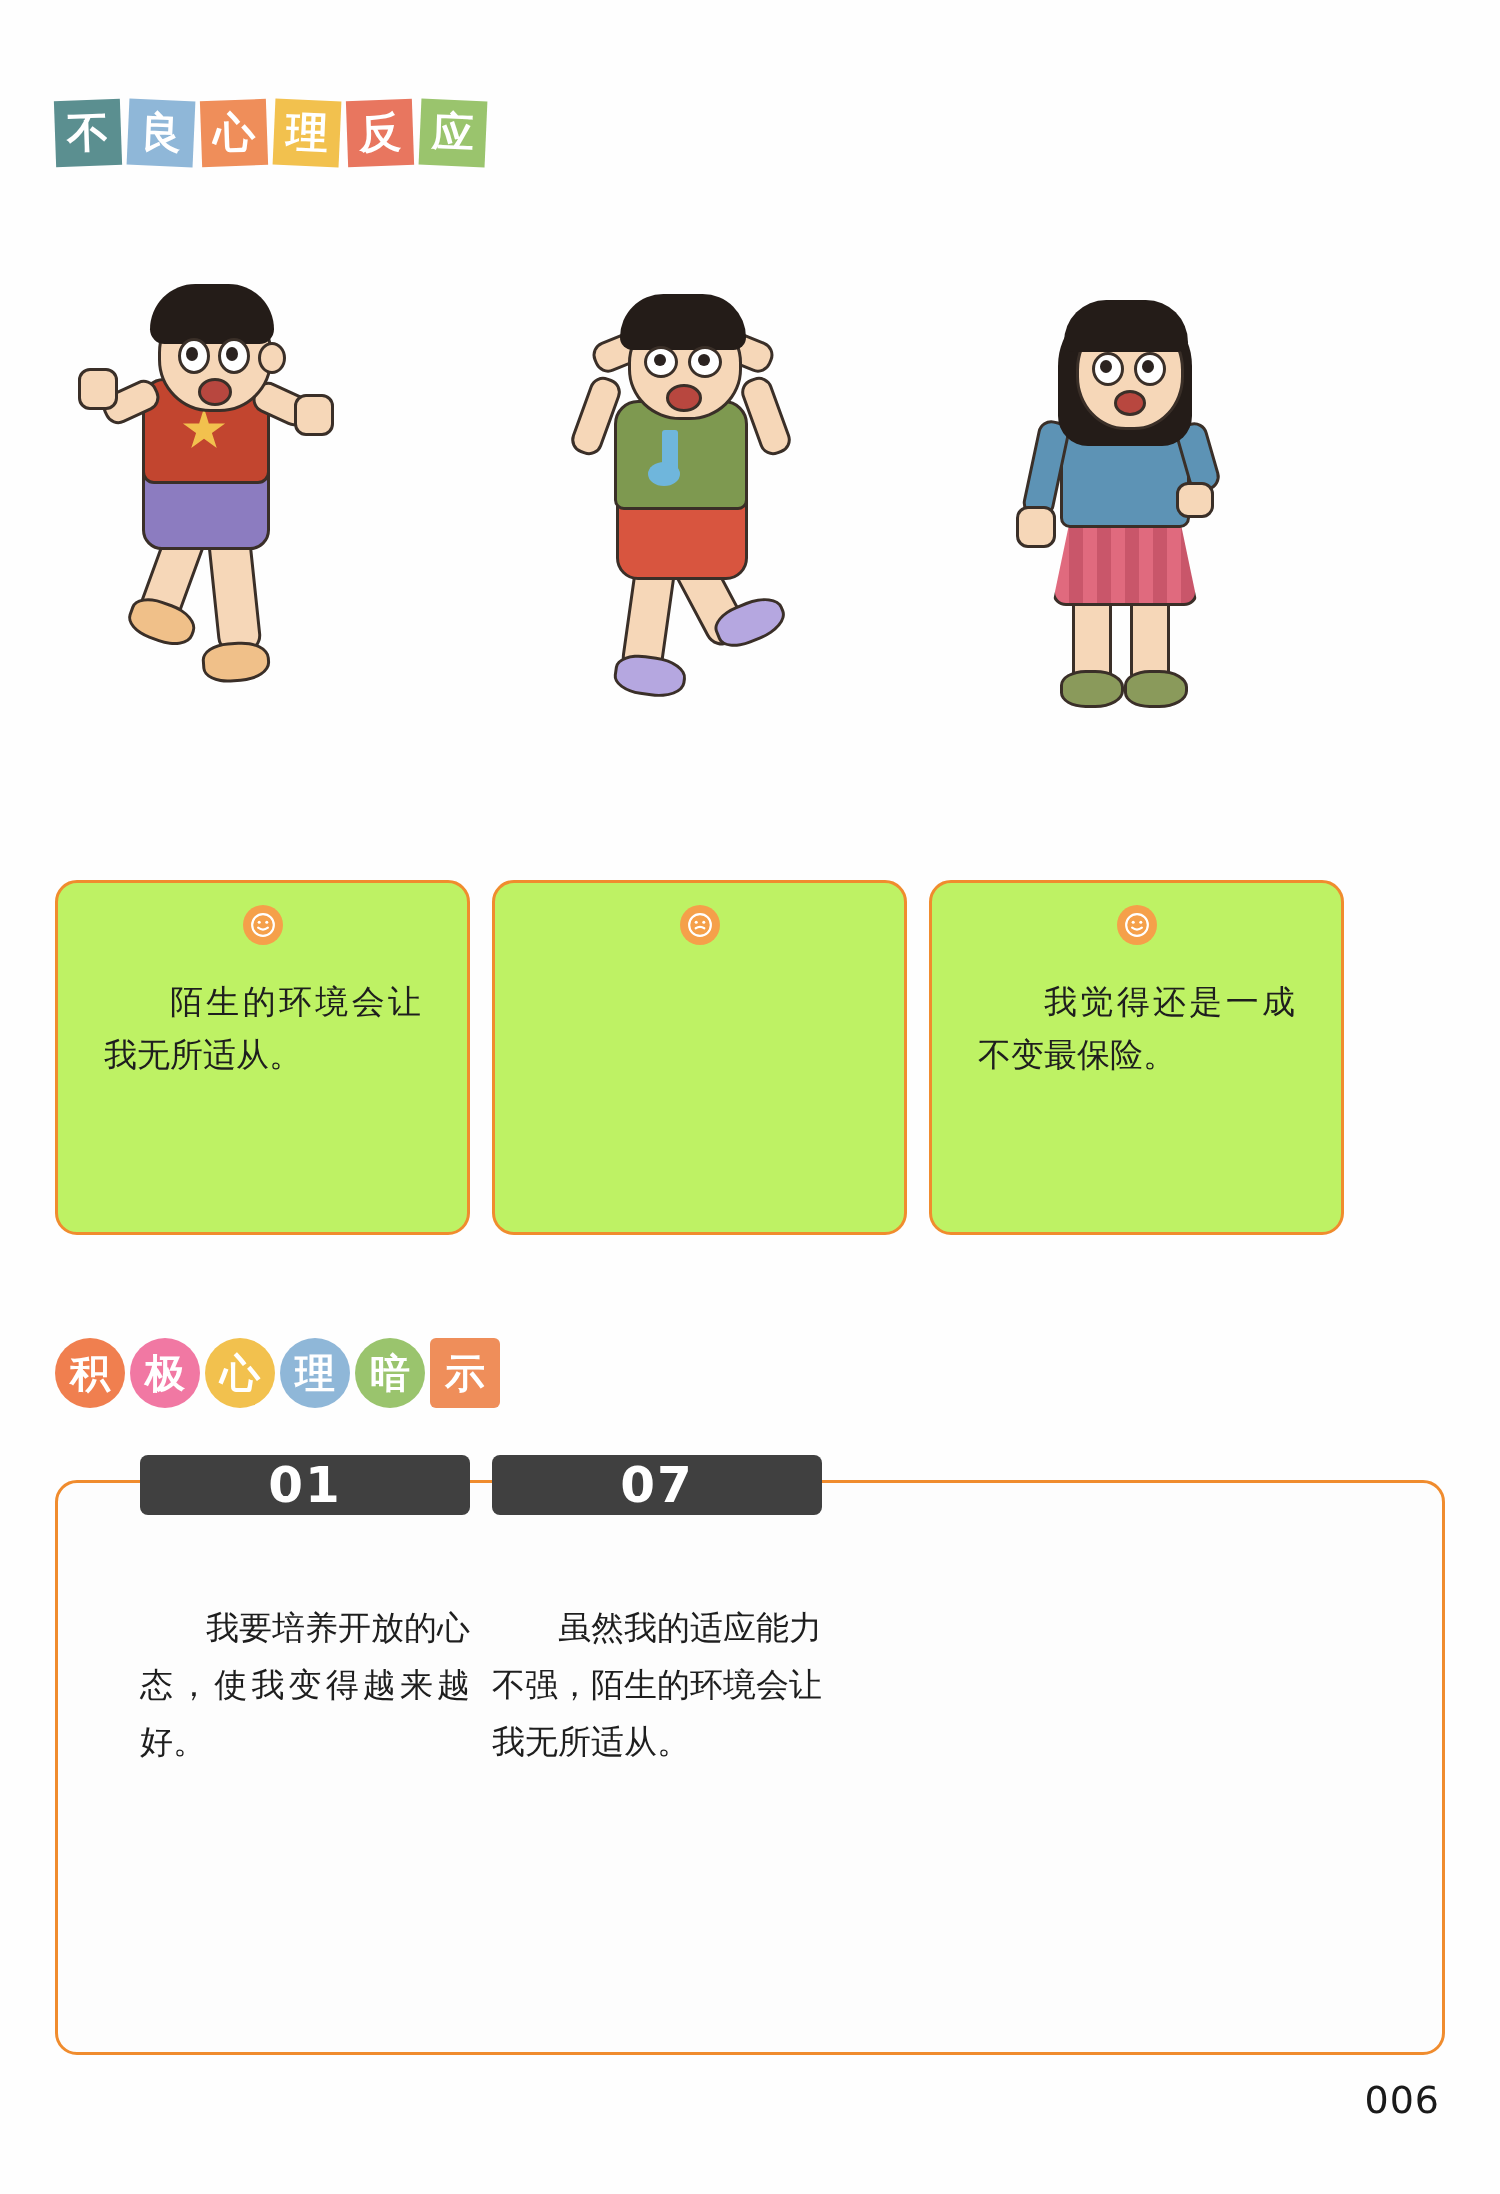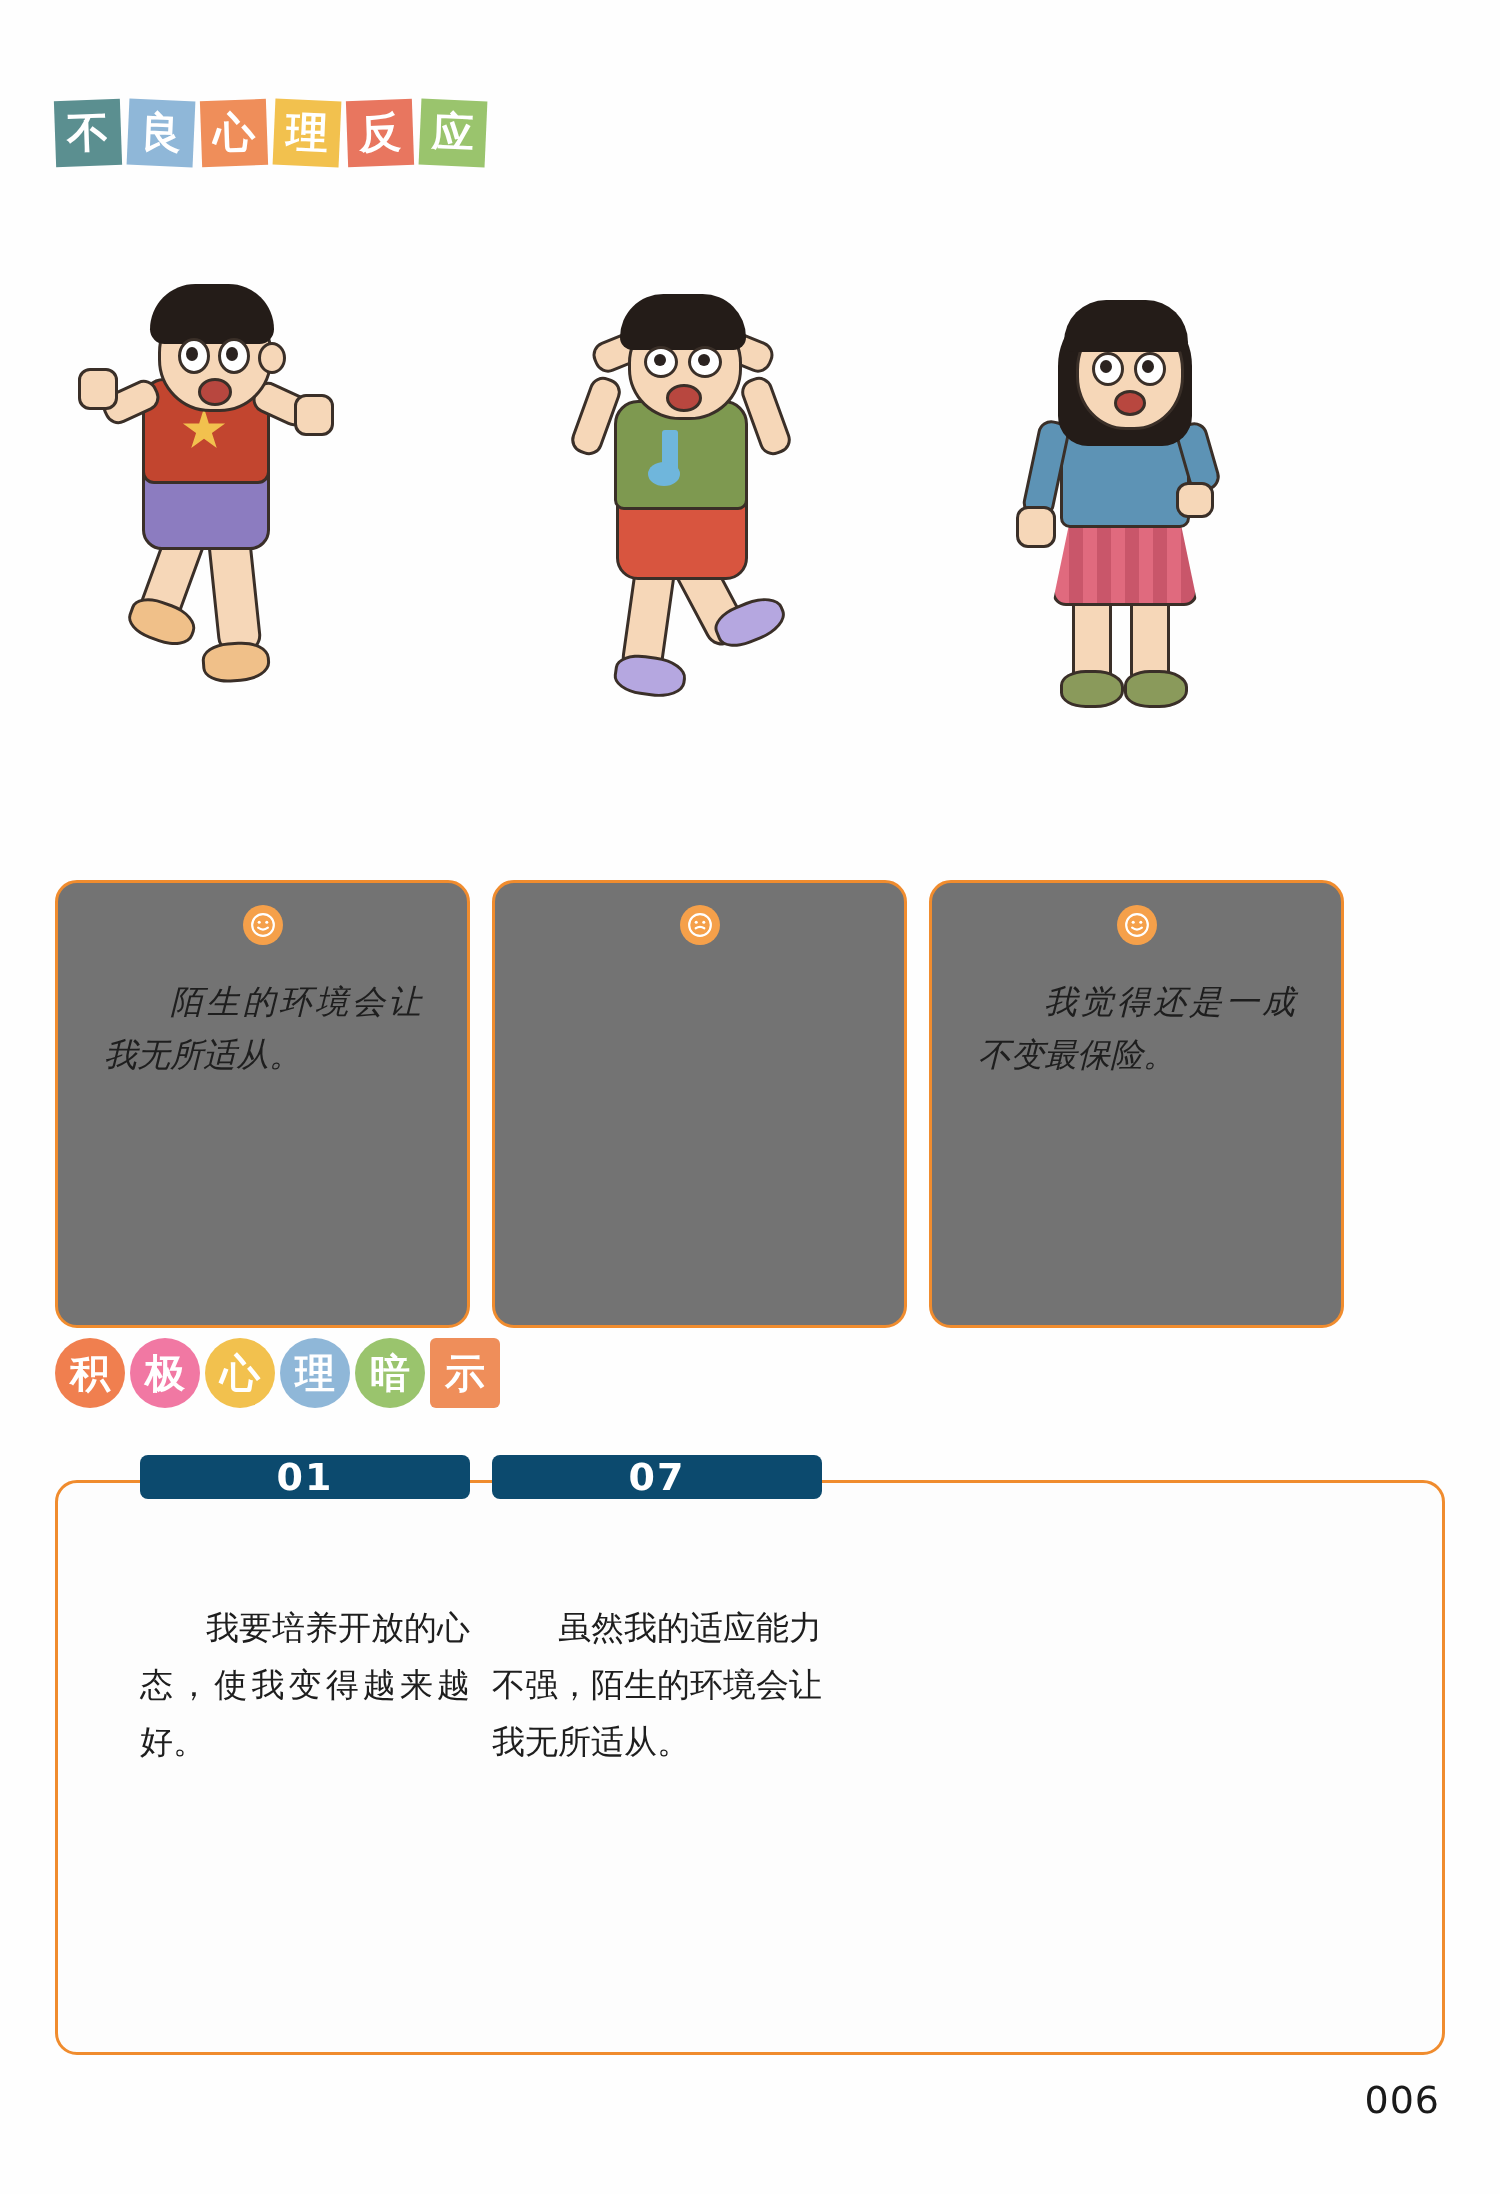--- a/index.html
+++ b/index.html
@@ -94,26 +94,25 @@
     position: absolute;
     left: 55px;
     top: 880px;
     width: 1390px;
     display: flex;
     gap: 22px;
   }
   .neg-card {
     position: relative;
     width: 415px;
-    height: 448px;
+    height: 355px;
     border: 3px solid #f08c2e;
     border-radius: 22px;
-    background: #737373;
+    background: #bef264;
     box-sizing: border-box;
-    font-style: italic;
   }
   .neg-card .emoji-badge {
     position: absolute;
     top: 22px;
     left: 50%;
     transform: translateX(-50%);
     width: 40px;
     height: 40px;
     border-radius: 50%;
     background: #f5a04a;
@@ -155,30 +154,30 @@
     left: 55px;
     top: 1455px;
     width: 1390px;
     display: flex;
     gap: 22px;
     padding-left: 85px;
     box-sizing: border-box;
   }
   .pos-tab {
     width: 330px;
-    height: 44px;
-    background: #0c4a6e;
+    height: 60px;
+    background: #404040;
     border-radius: 8px;
     display: flex;
     align-items: center;
     justify-content: center;
     color: #ffffff;
     font-family: "DejaVu Sans", sans-serif;
     font-weight: bold;
-    font-size: 38px;
+    font-size: 50px;
     letter-spacing: 2px;
   }
   .pos-texts {
     position: absolute;
     left: 55px;
     top: 1600px;
     width: 1390px;
     display: flex;
     gap: 22px;
     padding-left: 85px;

